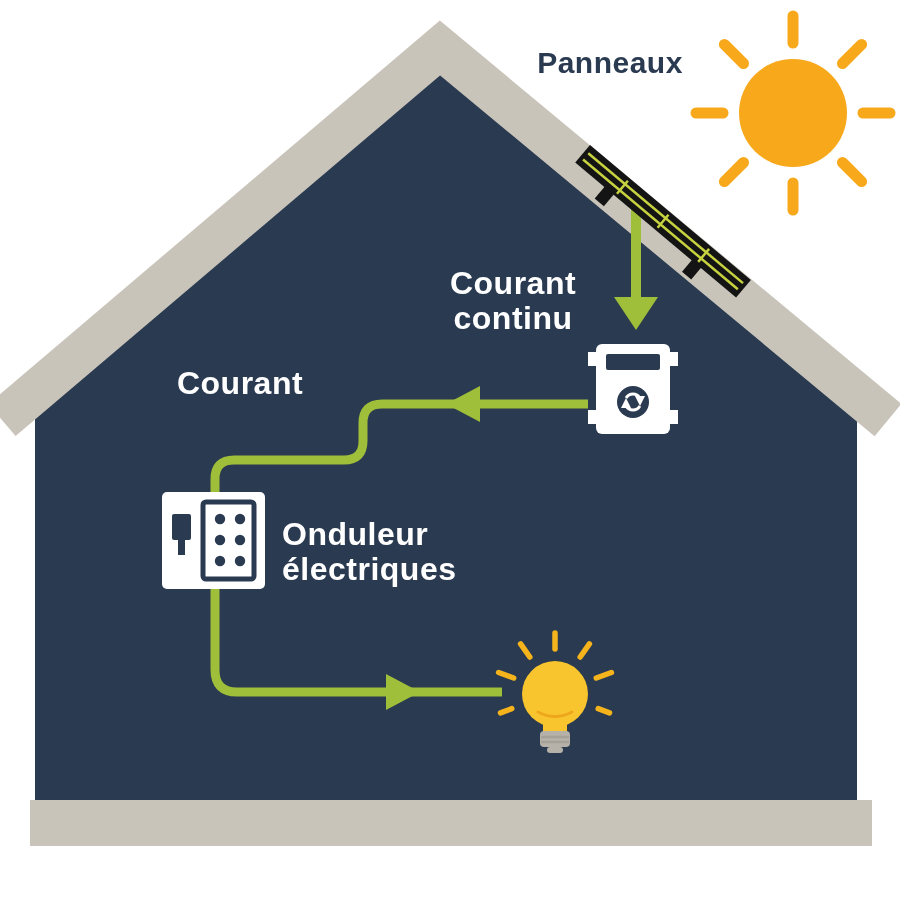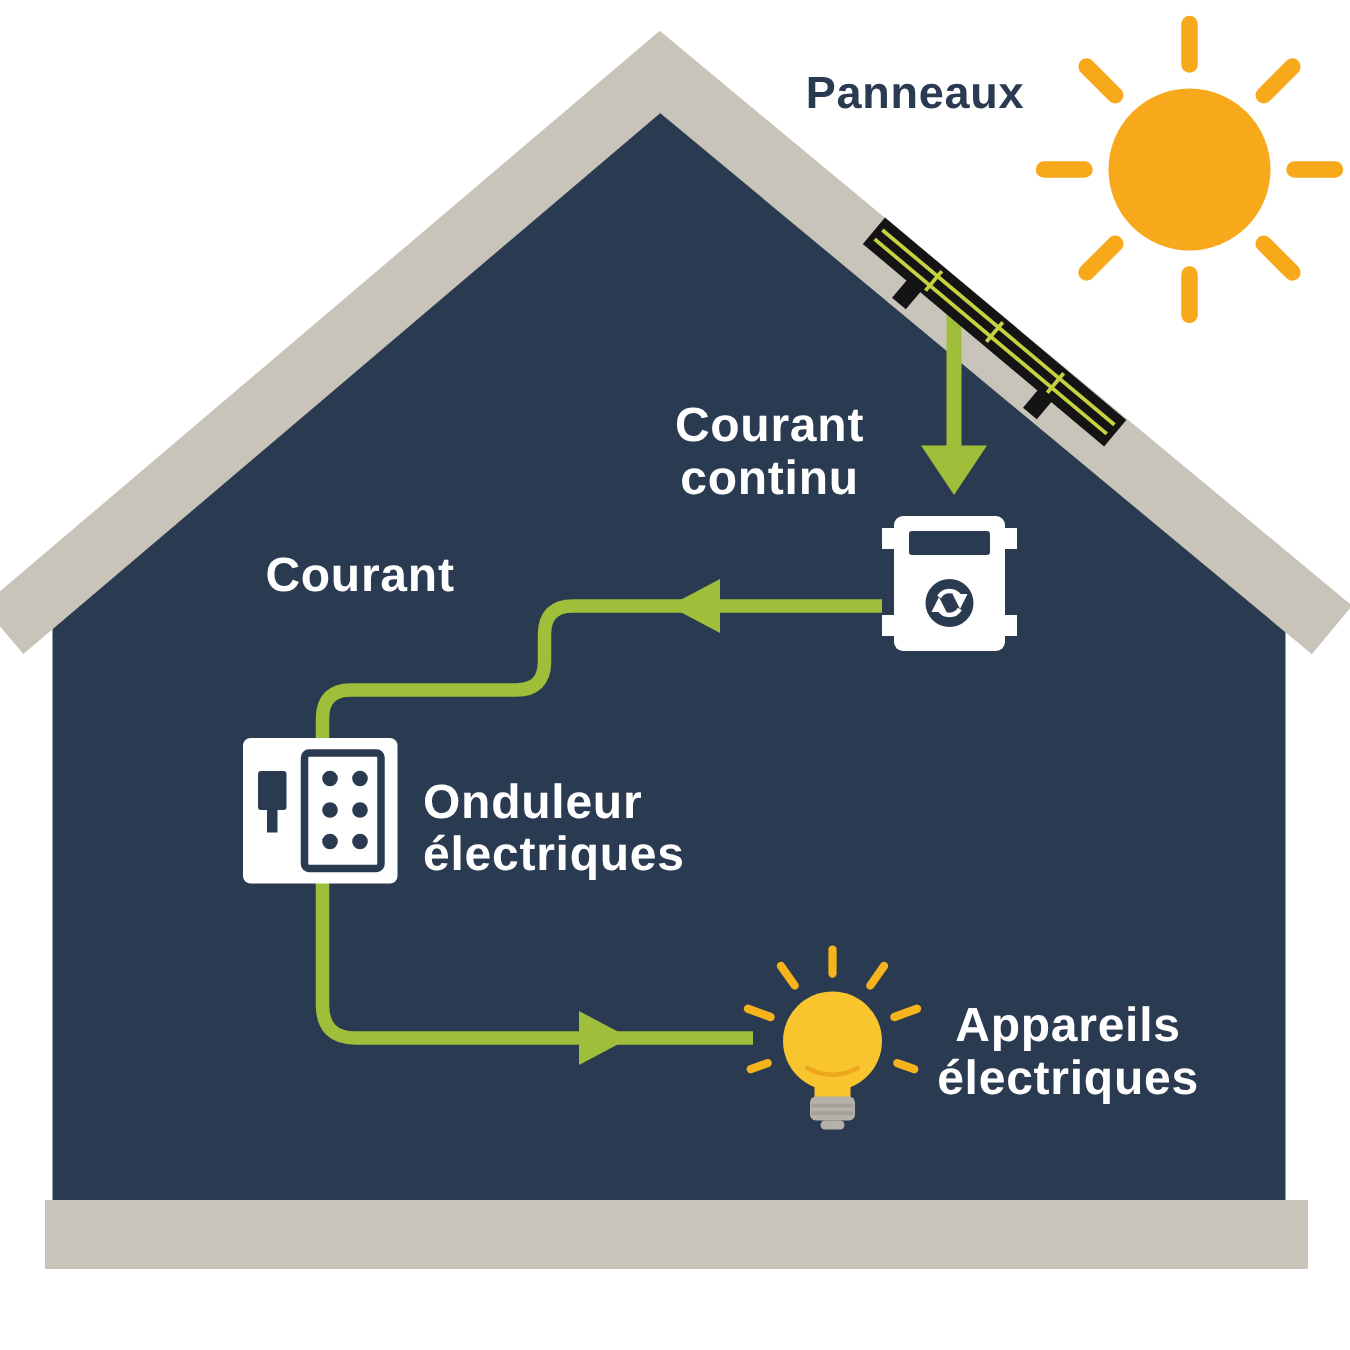--- a/index.html
+++ b/index.html
@@ -131,18 +131,14 @@
   <div class="label white center" style="left:240px;top:366px">
     <div>Courant</div>
   </div>
 
 
   <div class="label white" style="left:282px;top:517px">
     <div>Onduleur</div>
     <div>électriques</div>
   </div>
 
-  <div class="label white center" style="left:712px;top:666px">
-    <div>Appareils</div>
-    <div>électriques</div>
-  </div>
 
 </div>
 
 </body></html>

